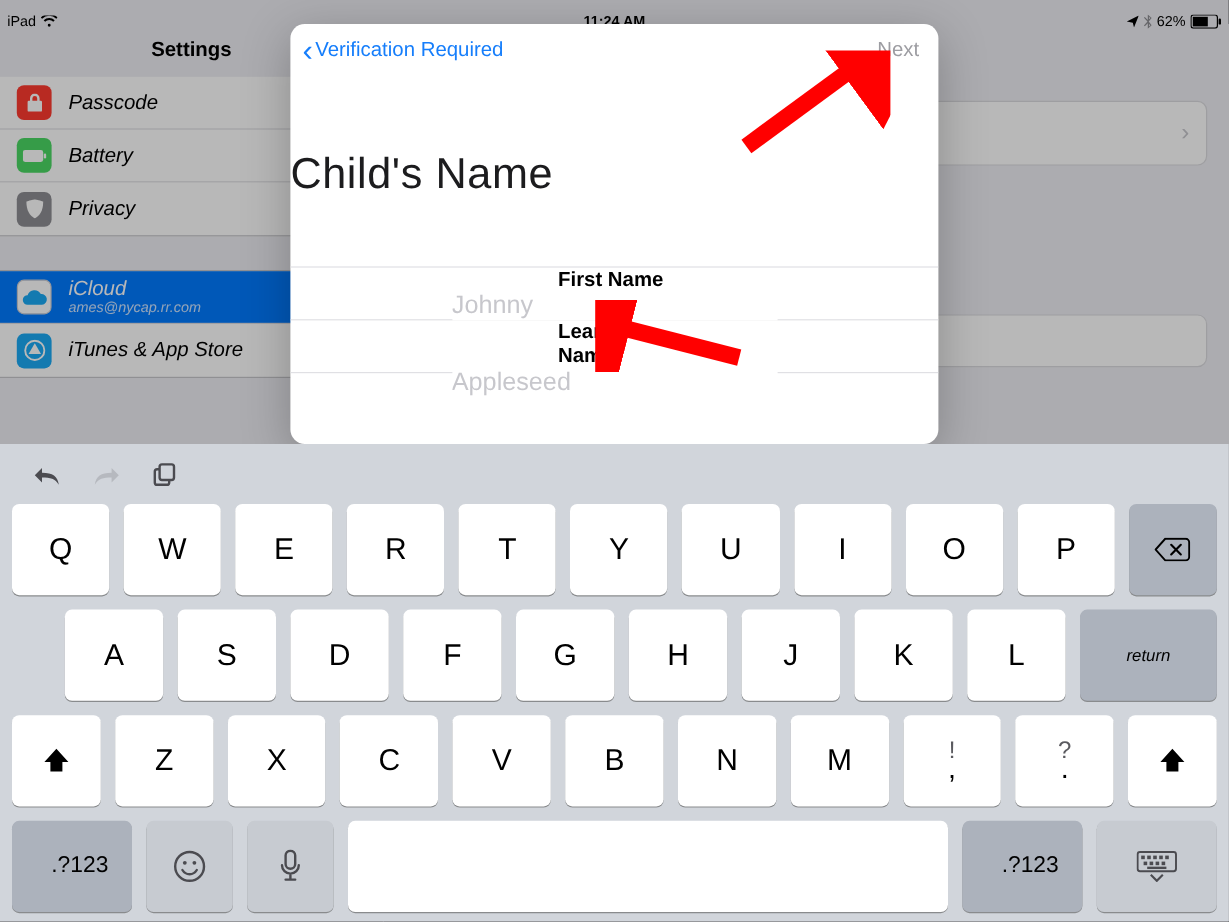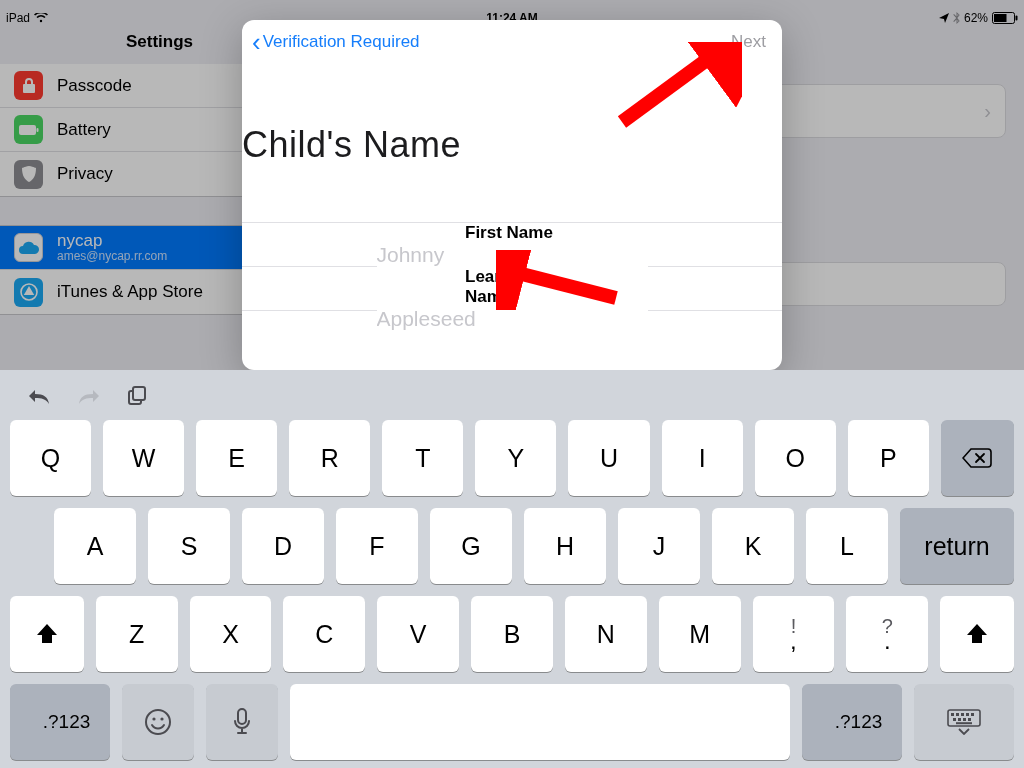--- a/index.html
+++ b/index.html
@@ -10,21 +10,21 @@
   .status { position:absolute; top:0; left:0; right:0; height:36px; font-size:12px; color:#000; display:flex; align-items:center; padding:0 6px; z-index:5;gap:33px; }
   .status .s-left { display:flex; align-items:center; gap:4px; }
   .status .s-center { position:absolute; left:0; right:0; text-align:center; font-weight:600; }
   .status .s-right { margin-left:auto; display:flex; align-items:center; gap:4px; }
 
   
   .settings-bg { position:absolute; top:20px; left:0; right:0; bottom:0; display:flex; }
   .sidebar { width:320px; background:#efeff4; border-right:1px solid #c8c8cc; }
   .sidebar h1 { font-size:17px; font-weight:600; text-align:center; padding:12px 0; }
   .side-group { background:#fff; border-top:1px solid #c8c8cc; border-bottom:1px solid #c8c8cc; margin-bottom:28px; }
-  .side-item { display:flex; align-items:center; height:44px; padding:0 14px; border-bottom:1px solid #e0e0e4; font-size:17px; color:#000; }
+  .side-item { display:flex; align-items:center; height:44px; padding:0 14px; border-bottom:1px solid #e0e0e4; font-size:17px; color:#000;font-style:italic; }
   .side-item:last-child { border-bottom:none; }
   .side-item .icon { width:29px; height:29px; border-radius:6px; margin-right:14px; display:flex; align-items:center; justify-content:center; color:#fff; font-size:16px;}
   .side-item.selected { background:#007aff; color:#fff; }
   .side-item.selected .sub { color:#cce3ff; font-size:12px; display:block; }
   .side-item .labels { display:flex; flex-direction:column; line-height:1.15; }
   .side-item .sub { font-size:12px; color:#8e8e93;}
   .icon-red   { background:#ff3b30; }
   .icon-green { background:#4cd964; }
   .icon-gray  { background:#8e8e93; }
   .icon-white { background:#fff; color:#007aff; border:1px solid #d0d0d5;}
@@ -59,21 +59,21 @@
 
   
   .keyboard { position:absolute; left:0; right:0; bottom:0; height:398px; background:#d1d5db; z-index:40; padding:10px 6px 6px; }
   .kb-toolbar { height:40px; display:flex; align-items:center; gap:24px; padding:0 20px 8px; }
   .kb-toolbar .tb { color:#4b4b50; }
   .kb-toolbar .tb.disabled { color:#b6b9bf; }
   .kb-rows { display:flex; flex-direction:column; gap:12px; padding:0 4px;}
   .kb-row { display:flex; gap:12px; justify-content:center; }
   .key { background:#fff; border-radius:6px; box-shadow:0 1px 0 #898b8d; height:76px; display:flex; align-items:center; justify-content:center; font-size:25px; color:#000; }
   .key.letter { width:82px; }
-  .key.wide-return{ width:152px; font-size:25px; }
+  .key.wide-return{ width:152px; font-size:14px;font-style:italic; }
   .key.func { background:#acb2bc; }
   .key.func.light { background:#c7cbd1; }
   .key.shift { width:74px; }
   .key.space { flex:1; }
   .key.punct { flex-direction:column; line-height:0.7; width:82px;}
   .key.punct .top { font-size:20px; color:#5a5a5f;}
   .key.punct .bot { font-size:24px;}
   .kb-row.r4 .key { height:76px; }
   .kb-row.r5 { gap:12px; }
   .kb-row.r5 .key { height:76px; }
@@ -154,21 +154,21 @@
       </div>
 
       <div class="side-group">
         <div class="side-item selected">
           <span class="icon icon-white">
             <svg width="22" height="14" viewBox="0 0 22 14">
                 <path d="M17 13H5a4 4 0 010-8 6 6 0 0111-1 4.5 4.5 0 011 9z" fill="#1baaf4"></path>
               </svg>
           </span>
           <span class="labels">
-            <span>nycap</span>
+            <span>iCloud</span>
             <span class="sub">ames@nycap.rr.com</span>
           </span>
         </div>
         <div class="side-item">
           <span class="icon icon-blue">
             <svg width="18" height="18" viewBox="0 0 18 18">
                 <circle cx="9" cy="9" r="8" fill="none" stroke="#fff" stroke-width="1.6"></circle>
                 <path d="M9 3l5.2 9H3.8L9 3z" fill="#fff"></path>
               </svg>
           </span>

